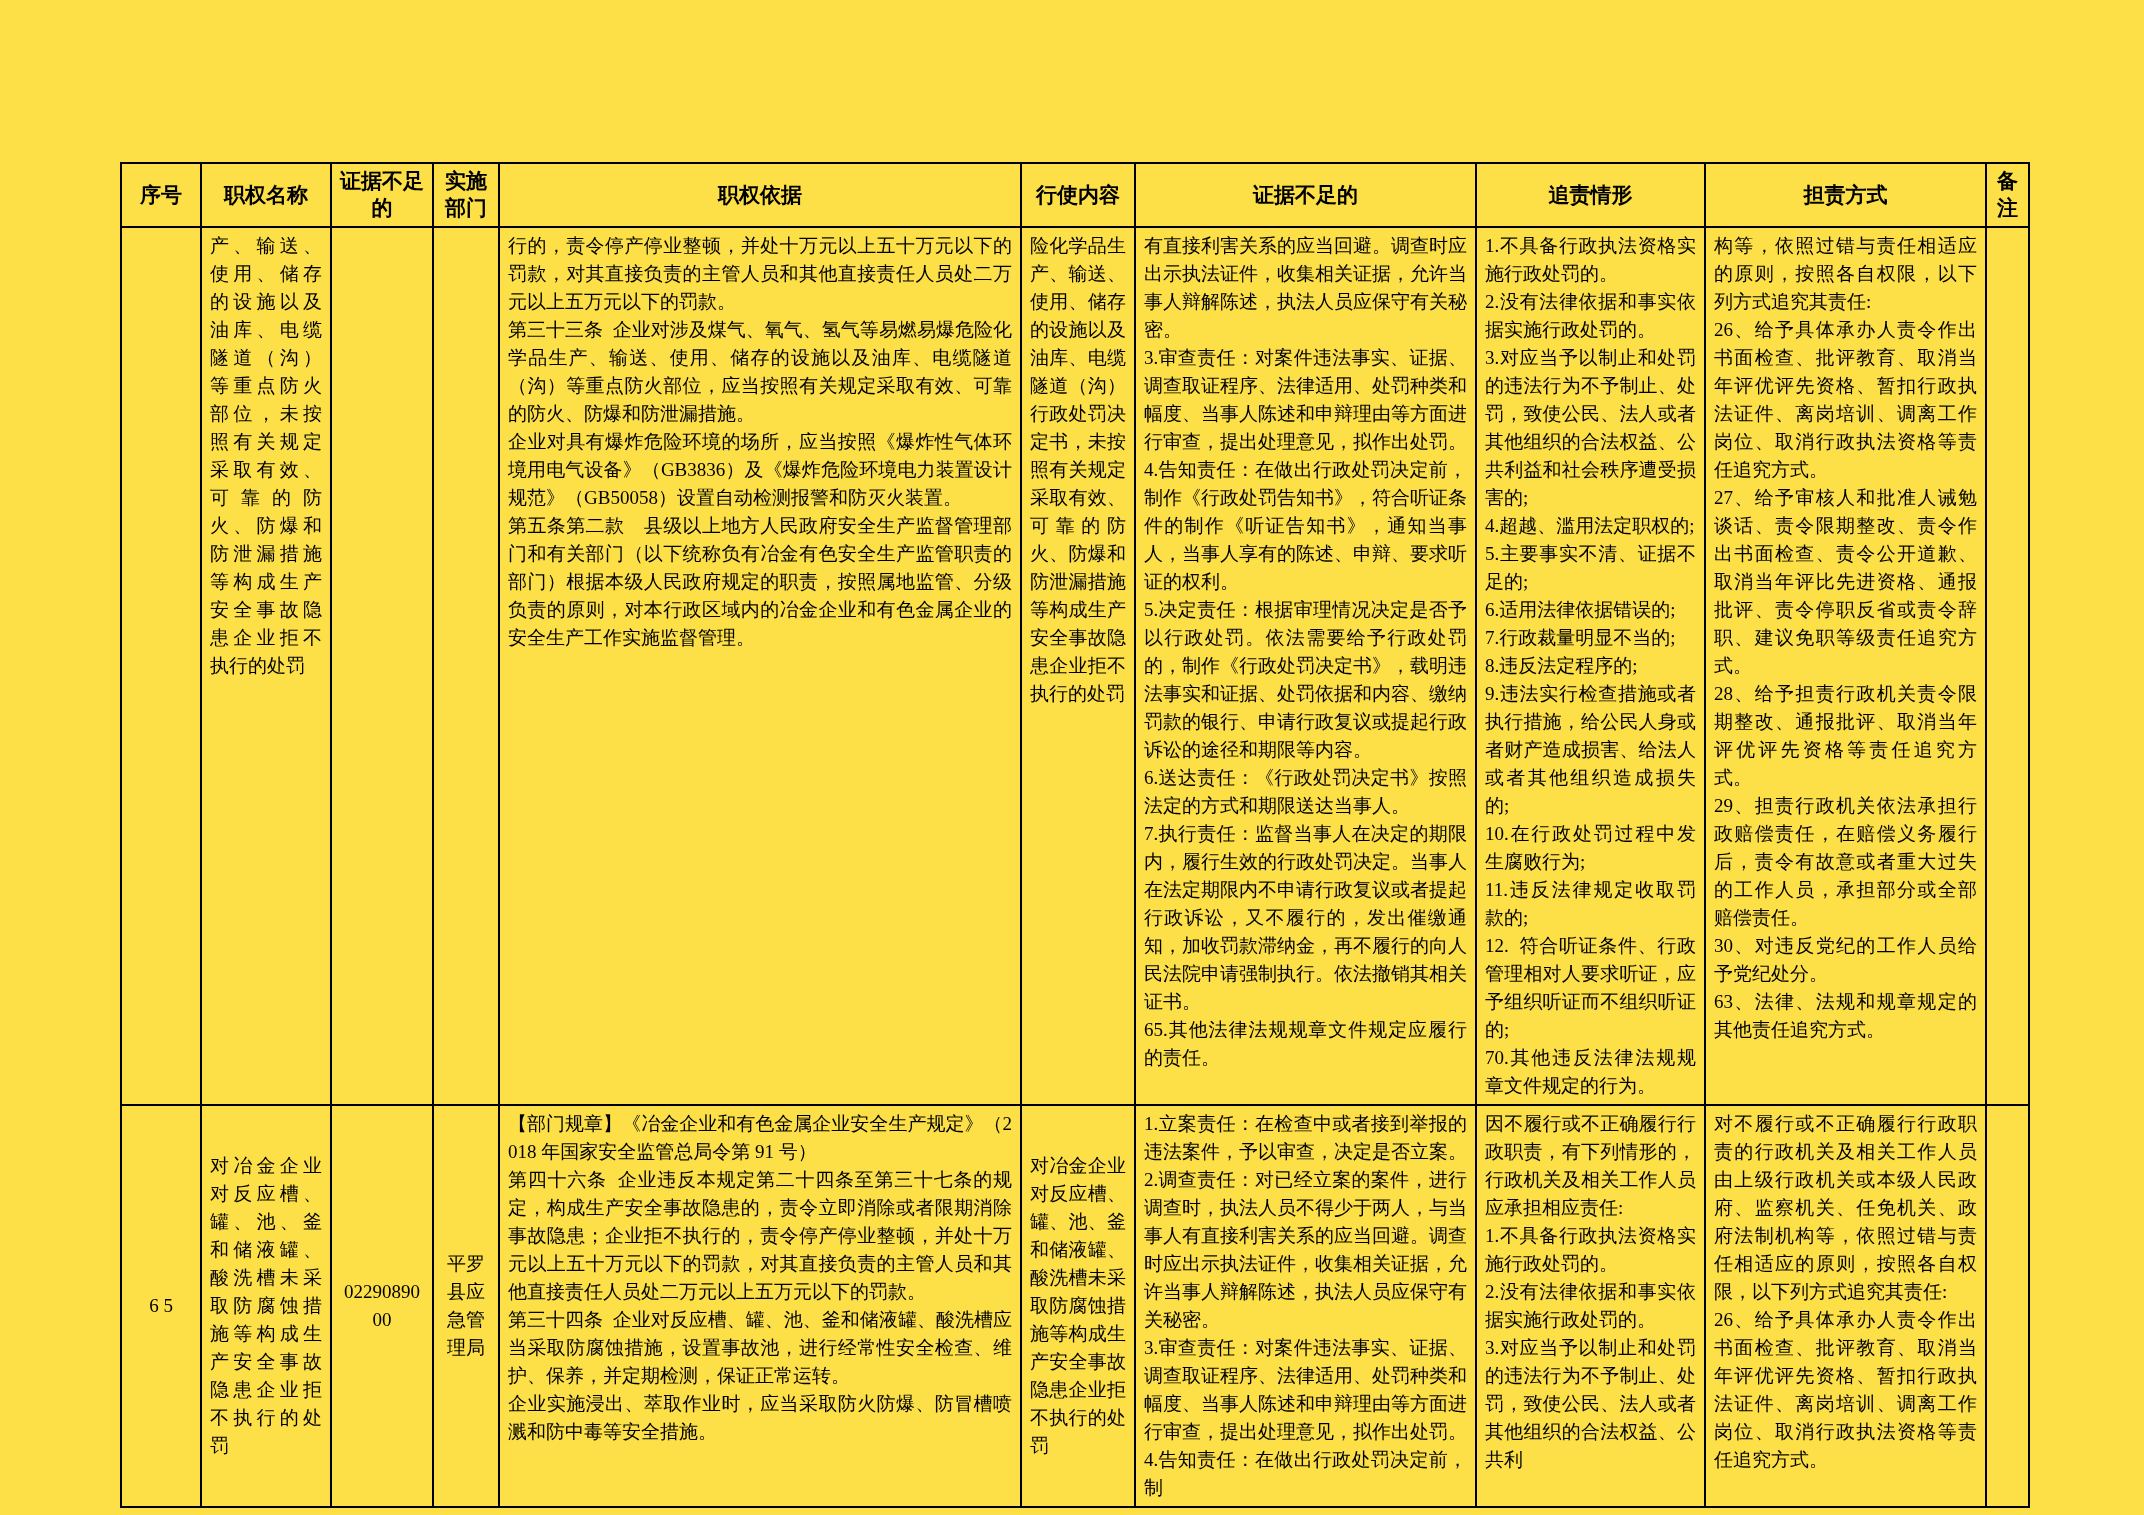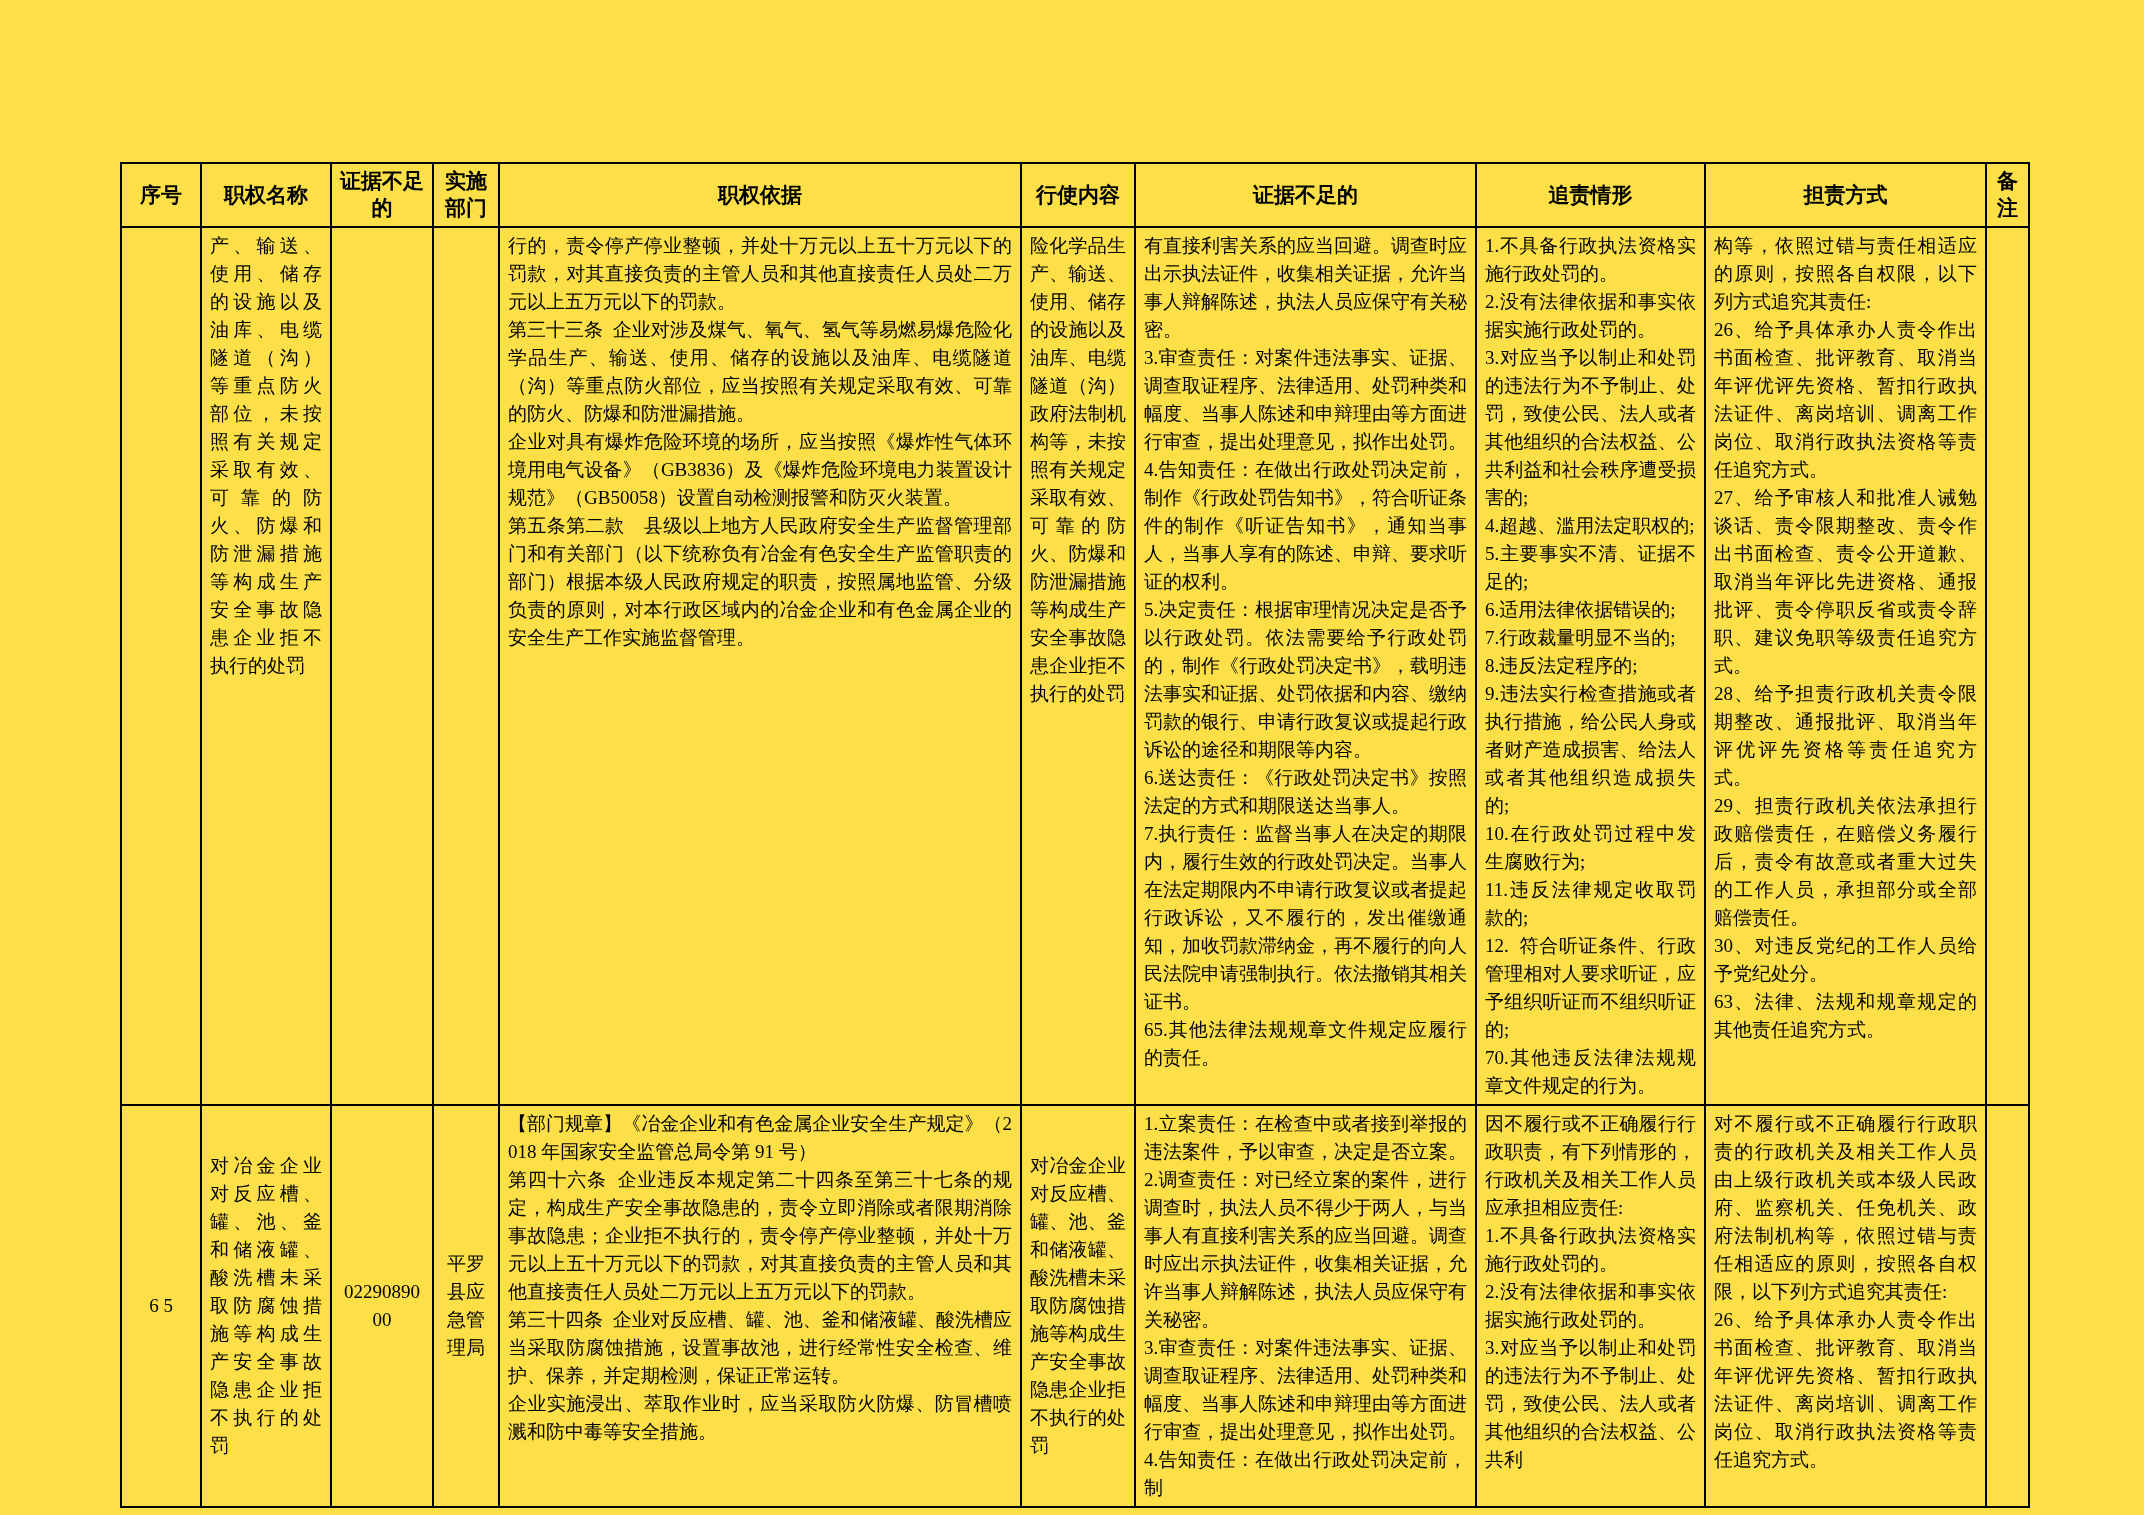--- a/index.html
+++ b/index.html
@@ -90,21 +90,21 @@
     <tbody>
       <tr class="row-1">
         <td class="center"></td>
         <td>产、输送、使用、储存的设施以及油库、电缆隧道（沟）等重点防火部位，未按照有关规定采取有效、可靠的防火、防爆和防泄漏措施等构成生产安全事故隐患企业拒不执行的处罚</td>
         <td class="center"></td>
         <td class="center dept"></td>
         <td>行的，责令停产停业整顿，并处十万元以上五十万元以下的罚款，对其直接负责的主管人员和其他直接责任人员处二万元以上五万元以下的罚款。
 第三十三条  企业对涉及煤气、氧气、氢气等易燃易爆危险化学品生产、输送、使用、储存的设施以及油库、电缆隧道（沟）等重点防火部位，应当按照有关规定采取有效、可靠的防火、防爆和防泄漏措施。
 企业对具有爆炸危险环境的场所，应当按照《爆炸性气体环境用电气设备》（GB3836）及《爆炸危险环境电力装置设计规范》（GB50058）设置自动检测报警和防灭火装置。
 第五条第二款　县级以上地方人民政府安全生产监督管理部门和有关部门（以下统称负有冶金有色安全生产监管职责的部门）根据本级人民政府规定的职责，按照属地监管、分级负责的原则，对本行政区域内的冶金企业和有色金属企业的安全生产工作实施监督管理。</td>
-        <td>险化学品生产、输送、使用、储存的设施以及油库、电缆隧道（沟）政府法制机构等，未按照有关规定采取有效、可靠的防火、防爆和防泄漏措施等构成生产安全事故隐患企业拒不执行的处罚</td>
+        <td>险化学品生产、输送、使用、储存的设施以及油库、电缆隧道（沟）行政处罚决定书，未按照有关规定采取有效、可靠的防火、防爆和防泄漏措施等构成生产安全事故隐患企业拒不执行的处罚</td>
         <td>有直接利害关系的应当回避。调查时应出示执法证件，收集相关证据，允许当事人辩解陈述，执法人员应保守有关秘密。
 3.审查责任：对案件违法事实、证据、调查取证程序、法律适用、处罚种类和幅度、当事人陈述和申辩理由等方面进行审查，提出处理意见，拟作出处罚。
 4.告知责任：在做出行政处罚决定前，制作《行政处罚告知书》，符合听证条件的制作《听证告知书》，通知当事人，当事人享有的陈述、申辩、要求听证的权利。
 5.决定责任：根据审理情况决定是否予以行政处罚。依法需要给予行政处罚的，制作《行政处罚决定书》，载明违法事实和证据、处罚依据和内容、缴纳罚款的银行、申请行政复议或提起行政诉讼的途径和期限等内容。
 6.送达责任：《行政处罚决定书》按照法定的方式和期限送达当事人。
 7.执行责任：监督当事人在决定的期限内，履行生效的行政处罚决定。当事人在法定期限内不申请行政复议或者提起行政诉讼，又不履行的，发出催缴通知，加收罚款滞纳金，再不履行的向人民法院申请强制执行。依法撤销其相关证书。
 65.其他法律法规规章文件规定应履行的责任。</td>
         <td>1.不具备行政执法资格实施行政处罚的。
 2.没有法律依据和事实依据实施行政处罚的。
 3.对应当予以制止和处罚的违法行为不予制止、处罚，致使公民、法人或者其他组织的合法权益、公共利益和社会秩序遭受损害的;

